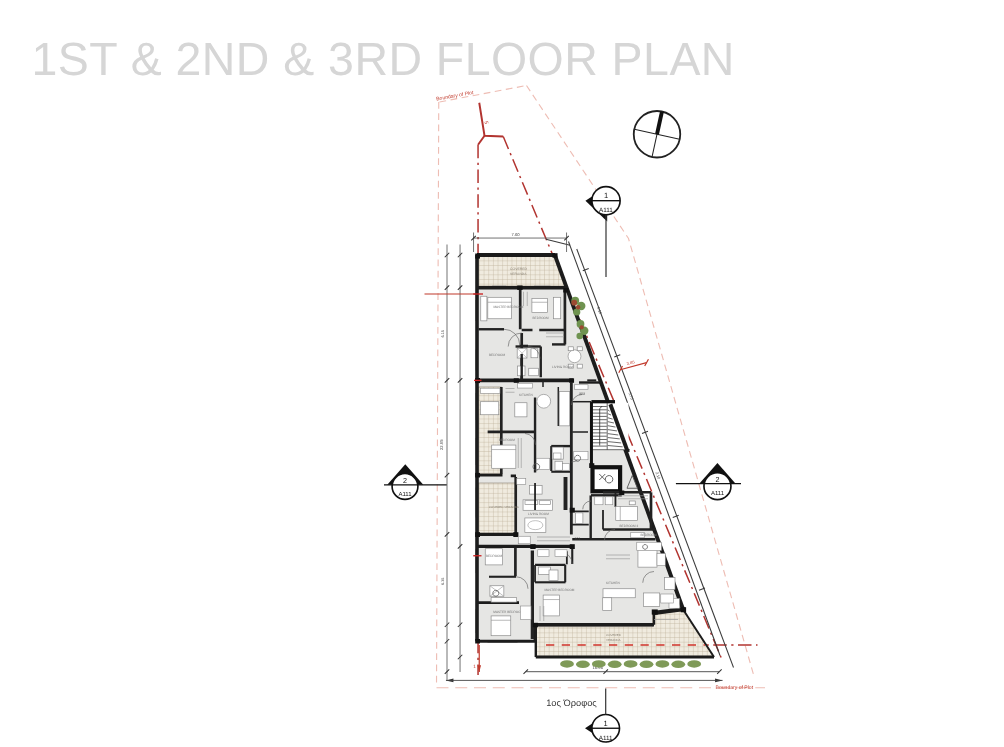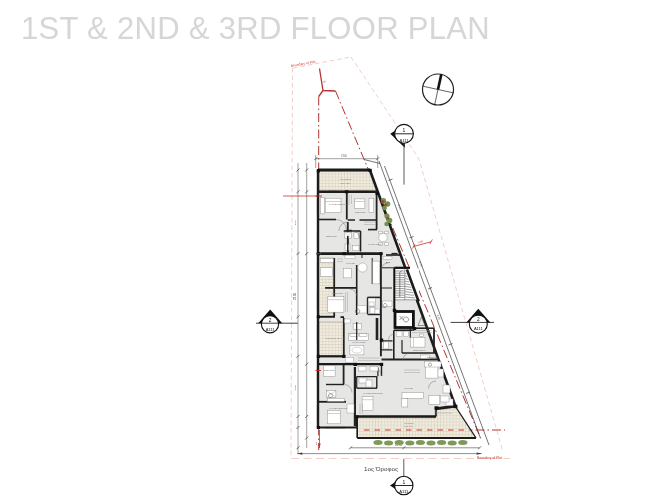--- a/index.html
+++ b/index.html
@@ -1,17 +1,17 @@
 <!DOCTYPE html>
 <html><head>
 <meta charset="utf-8">
 <style>
   html,body{margin:0;padding:0;background:#ffffff;width:669px;height:498px;overflow:hidden;}
   .title{
-    position:absolute;left:21px;top:11px;
+    position:absolute;left:21px;top:22px;
     font-family:"Liberation Sans",sans-serif;
     font-size:31px;font-weight:400;letter-spacing:0.3px;color:#d6d6d6;
     white-space:nowrap;
   }
   svg{position:absolute;left:0;top:0;}
 </style>
 </head>
 <body>
 <div class="title">1ST &amp; 2ND &amp; 3RD FLOOR PLAN</div>
 <svg width="669" height="498" viewBox="0 0 669 498">

